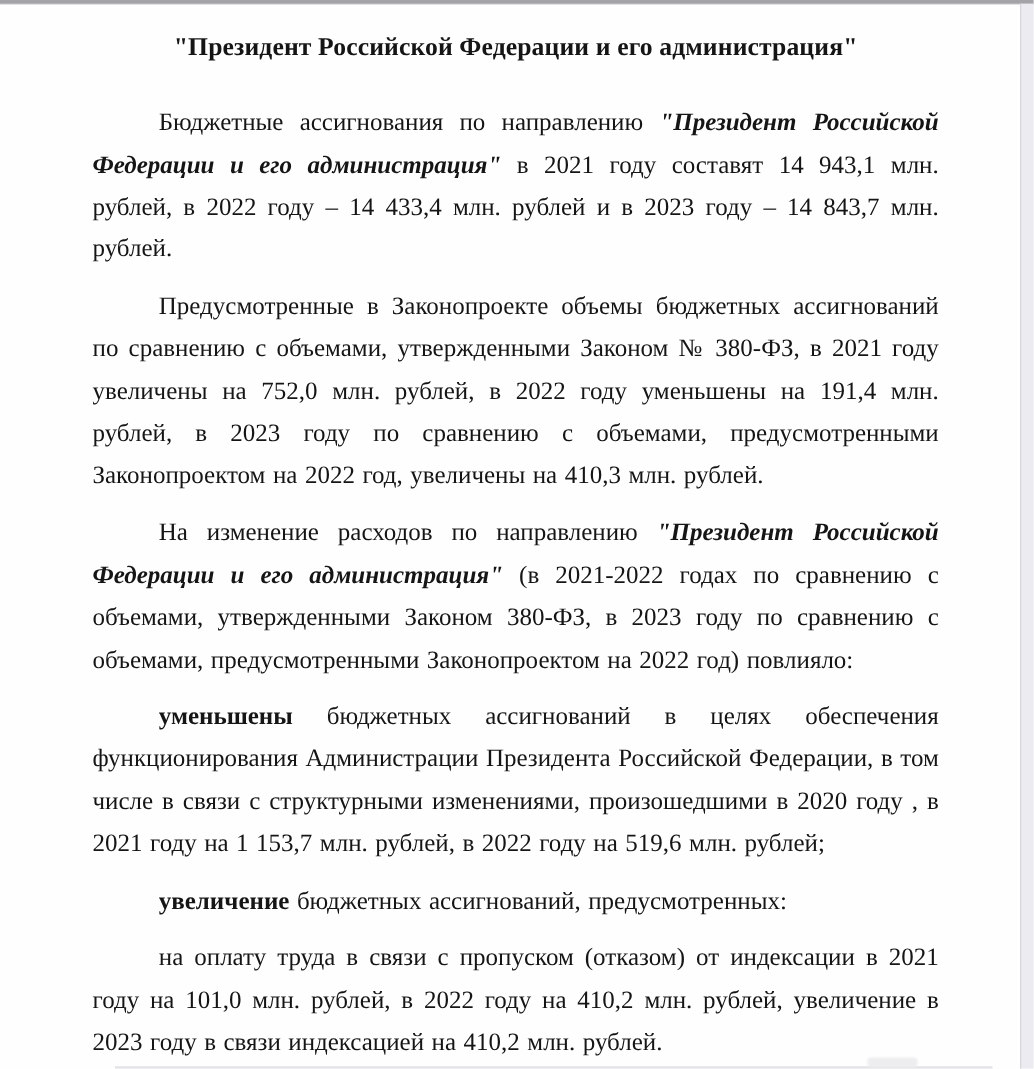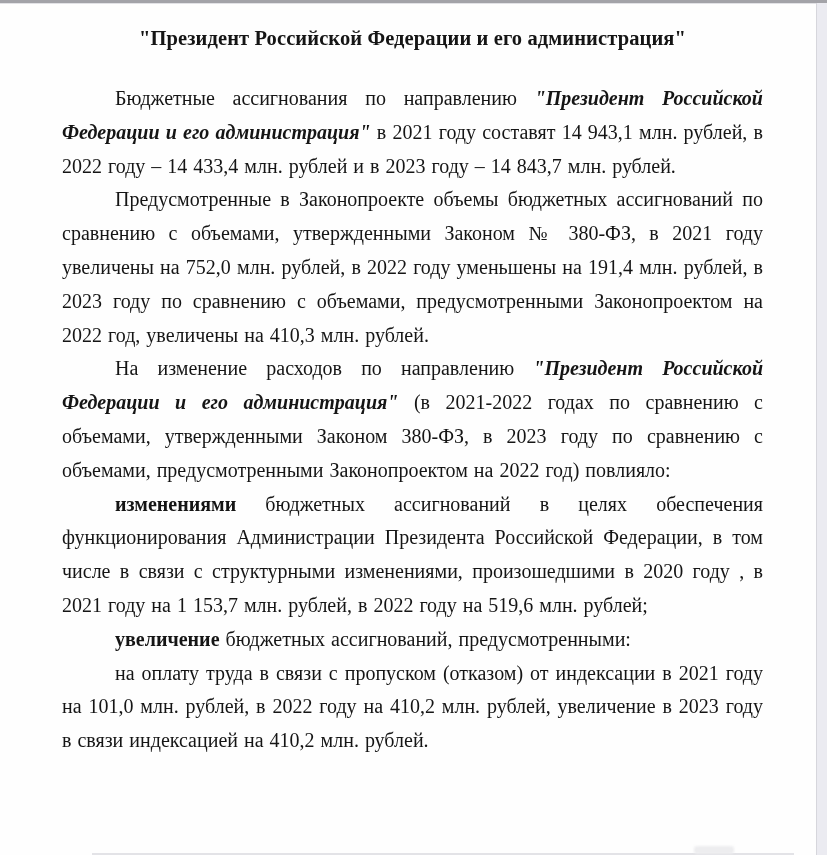--- a/index.html
+++ b/index.html
@@ -61,43 +61,43 @@
   }
   .title {
     font-size: 20.5px;
     line-height: 28px;
     font-weight: bold;
     text-align: center;
     margin: 0 0 30px 0;
     letter-spacing: 0.1px;
   }
   .para {
-    margin: 0;
+    margin: 12px;
     font-size: 20px;
     line-height: 33.8px;
     text-align: justify;
     text-indent: 53px;
     word-spacing: 1px;
   }
   .run.normal { font-weight: normal; font-style: normal; }
   .run.bold { font-weight: bold; }
   .run.bold-italic { font-weight: bold; font-style: italic; }
 </style>
 </head>
 <body>
 
 <div class="page">
   <div class="content">
     <h1 class="title">"Президент Российской Федерации и его администрация"</h1>
     <div>
         <p class="para"><span class="run normal">Бюджетные ассигнования по направлению </span><span class="run bold-italic">"Президент Российской Федерации и его администрация"</span><span class="run normal"> в 2021 году составят 14&nbsp;943,1 млн. рублей, в 2022 году – 14&nbsp;433,4 млн. рублей и в 2023 году – 14&nbsp;843,7 млн. рублей.</span></p>
         <p class="para"><span class="run normal">Предусмотренные в Законопроекте объемы бюджетных ассигнований по сравнению с объемами, утвержденными Законом №&nbsp;380-ФЗ, в 2021 году увеличены на 752,0 млн. рублей, в 2022 году уменьшены на 191,4 млн. рублей, в 2023 году по сравнению с объемами, предусмотренными Законопроектом на 2022 год, увеличены на 410,3 млн. рублей.</span></p>
         <p class="para"><span class="run normal">На изменение расходов по направлению </span><span class="run bold-italic">"Президент Российской Федерации и его администрация"</span><span class="run normal"> (в 2021-2022 годах по сравнению с объемами, утвержденными Законом 380-ФЗ, в 2023 году по сравнению с объемами, предусмотренными Законопроектом на 2022 год) повлияло:</span></p>
-        <p class="para"><span class="run bold">изменениями</span><span class="run normal"> бюджетных ассигнований в целях обеспечения функционирования Администрации Президента Российской Федерации, в том числе в связи с структурными изменениями, произошедшими в 2020 году , в 2021 году на 1&nbsp;153,7 млн. рублей, в 2022 году на 519,6 млн. рублей;</span></p>
-        <p class="para"><span class="run bold">увеличение</span><span class="run normal"> бюджетных ассигнований, предусмотренными:</span></p>
+        <p class="para"><span class="run bold">уменьшены</span><span class="run normal"> бюджетных ассигнований в целях обеспечения функционирования Администрации Президента Российской Федерации, в том числе в связи с структурными изменениями, произошедшими в 2020 году , в 2021 году на 1&nbsp;153,7 млн. рублей, в 2022 году на 519,6 млн. рублей;</span></p>
+        <p class="para"><span class="run bold">увеличение</span><span class="run normal"> бюджетных ассигнований, предусмотренных:</span></p>
         <p class="para"><span class="run normal">на оплату труда в связи с пропуском (отказом) от индексации в 2021 году на 101,0 млн. рублей, в 2022 году на 410,2 млн. рублей, увеличение в 2023 году в связи индексацией на 410,2 млн. рублей.</span></p>
       </div>
   </div>
 
   <div class="top-edge"></div>
   <div class="right-strip"></div>
   <div class="bottom-line"></div>
   <div class="page-number-fragment"></div>
 </div>
 

